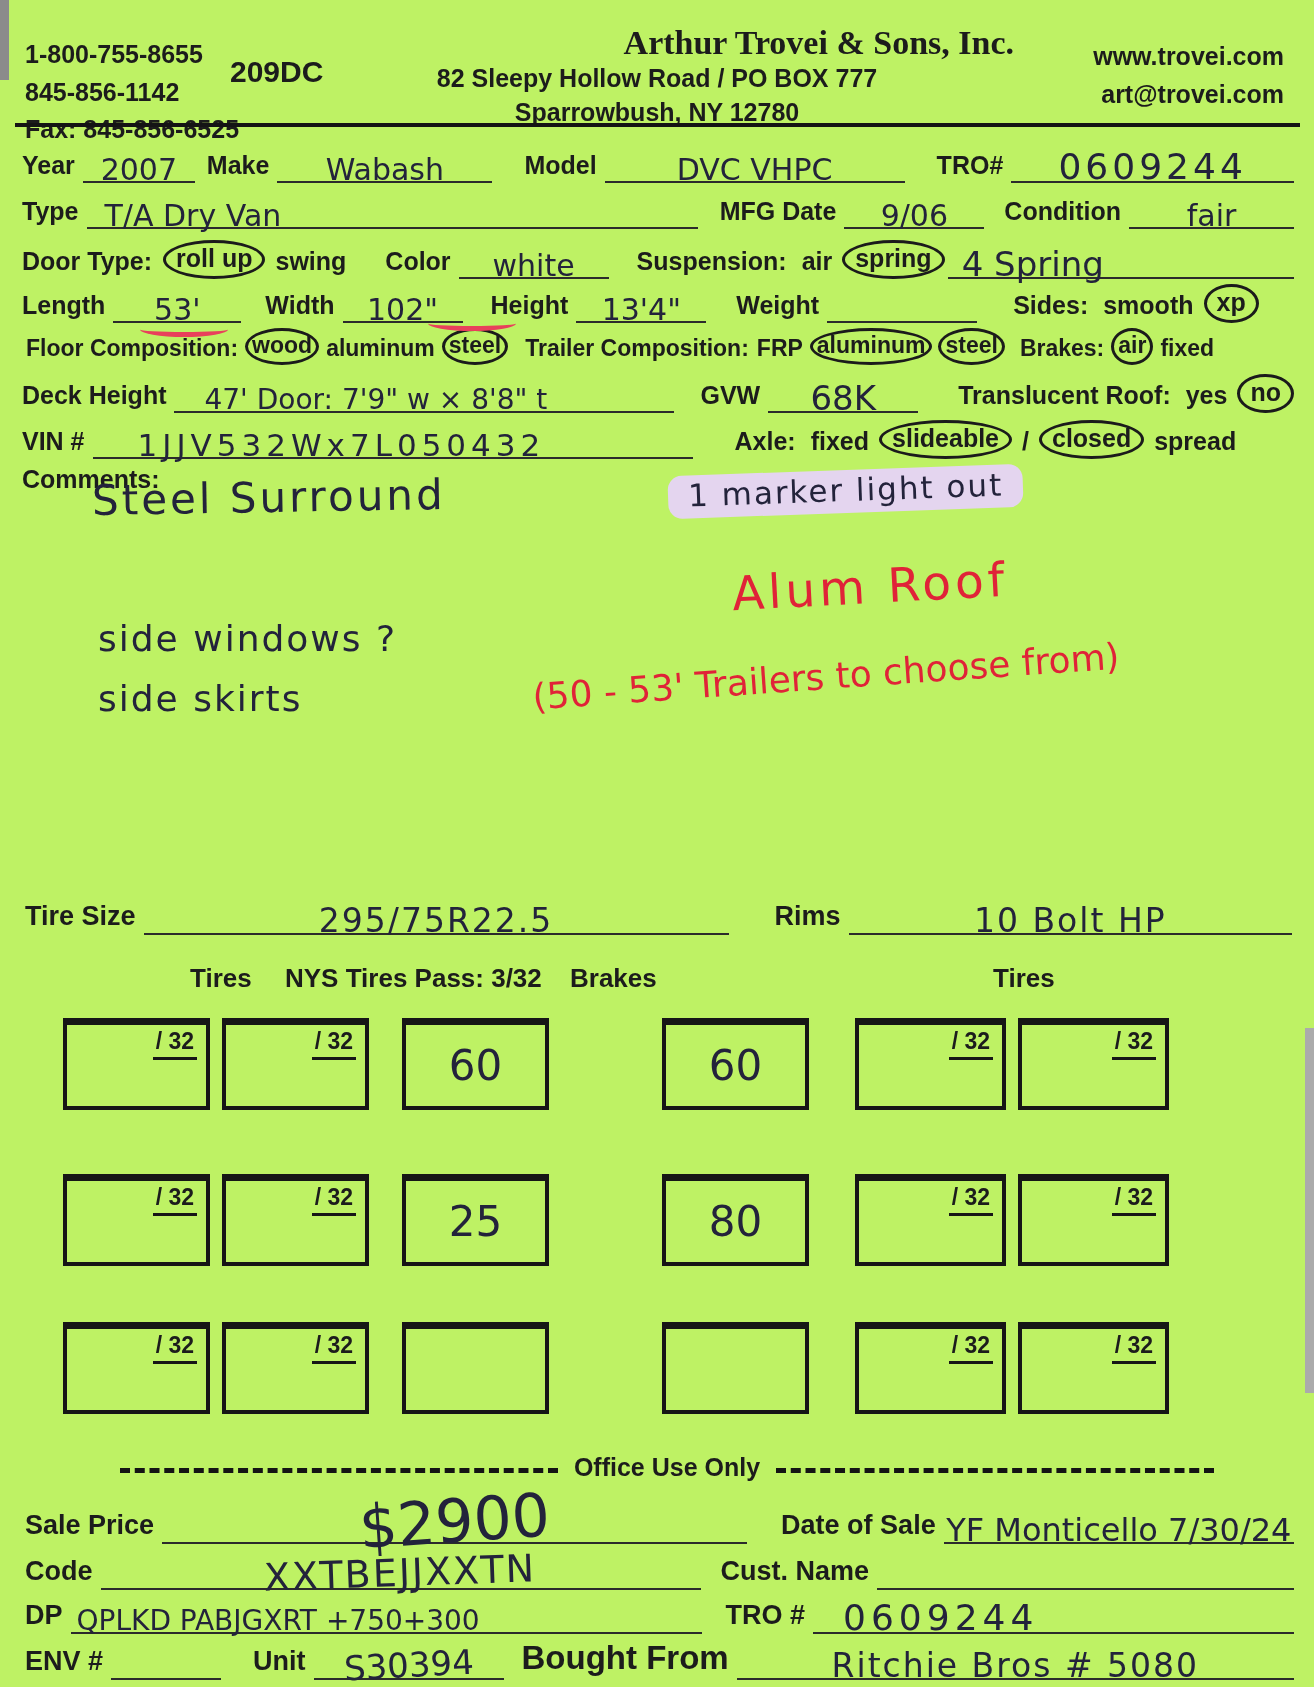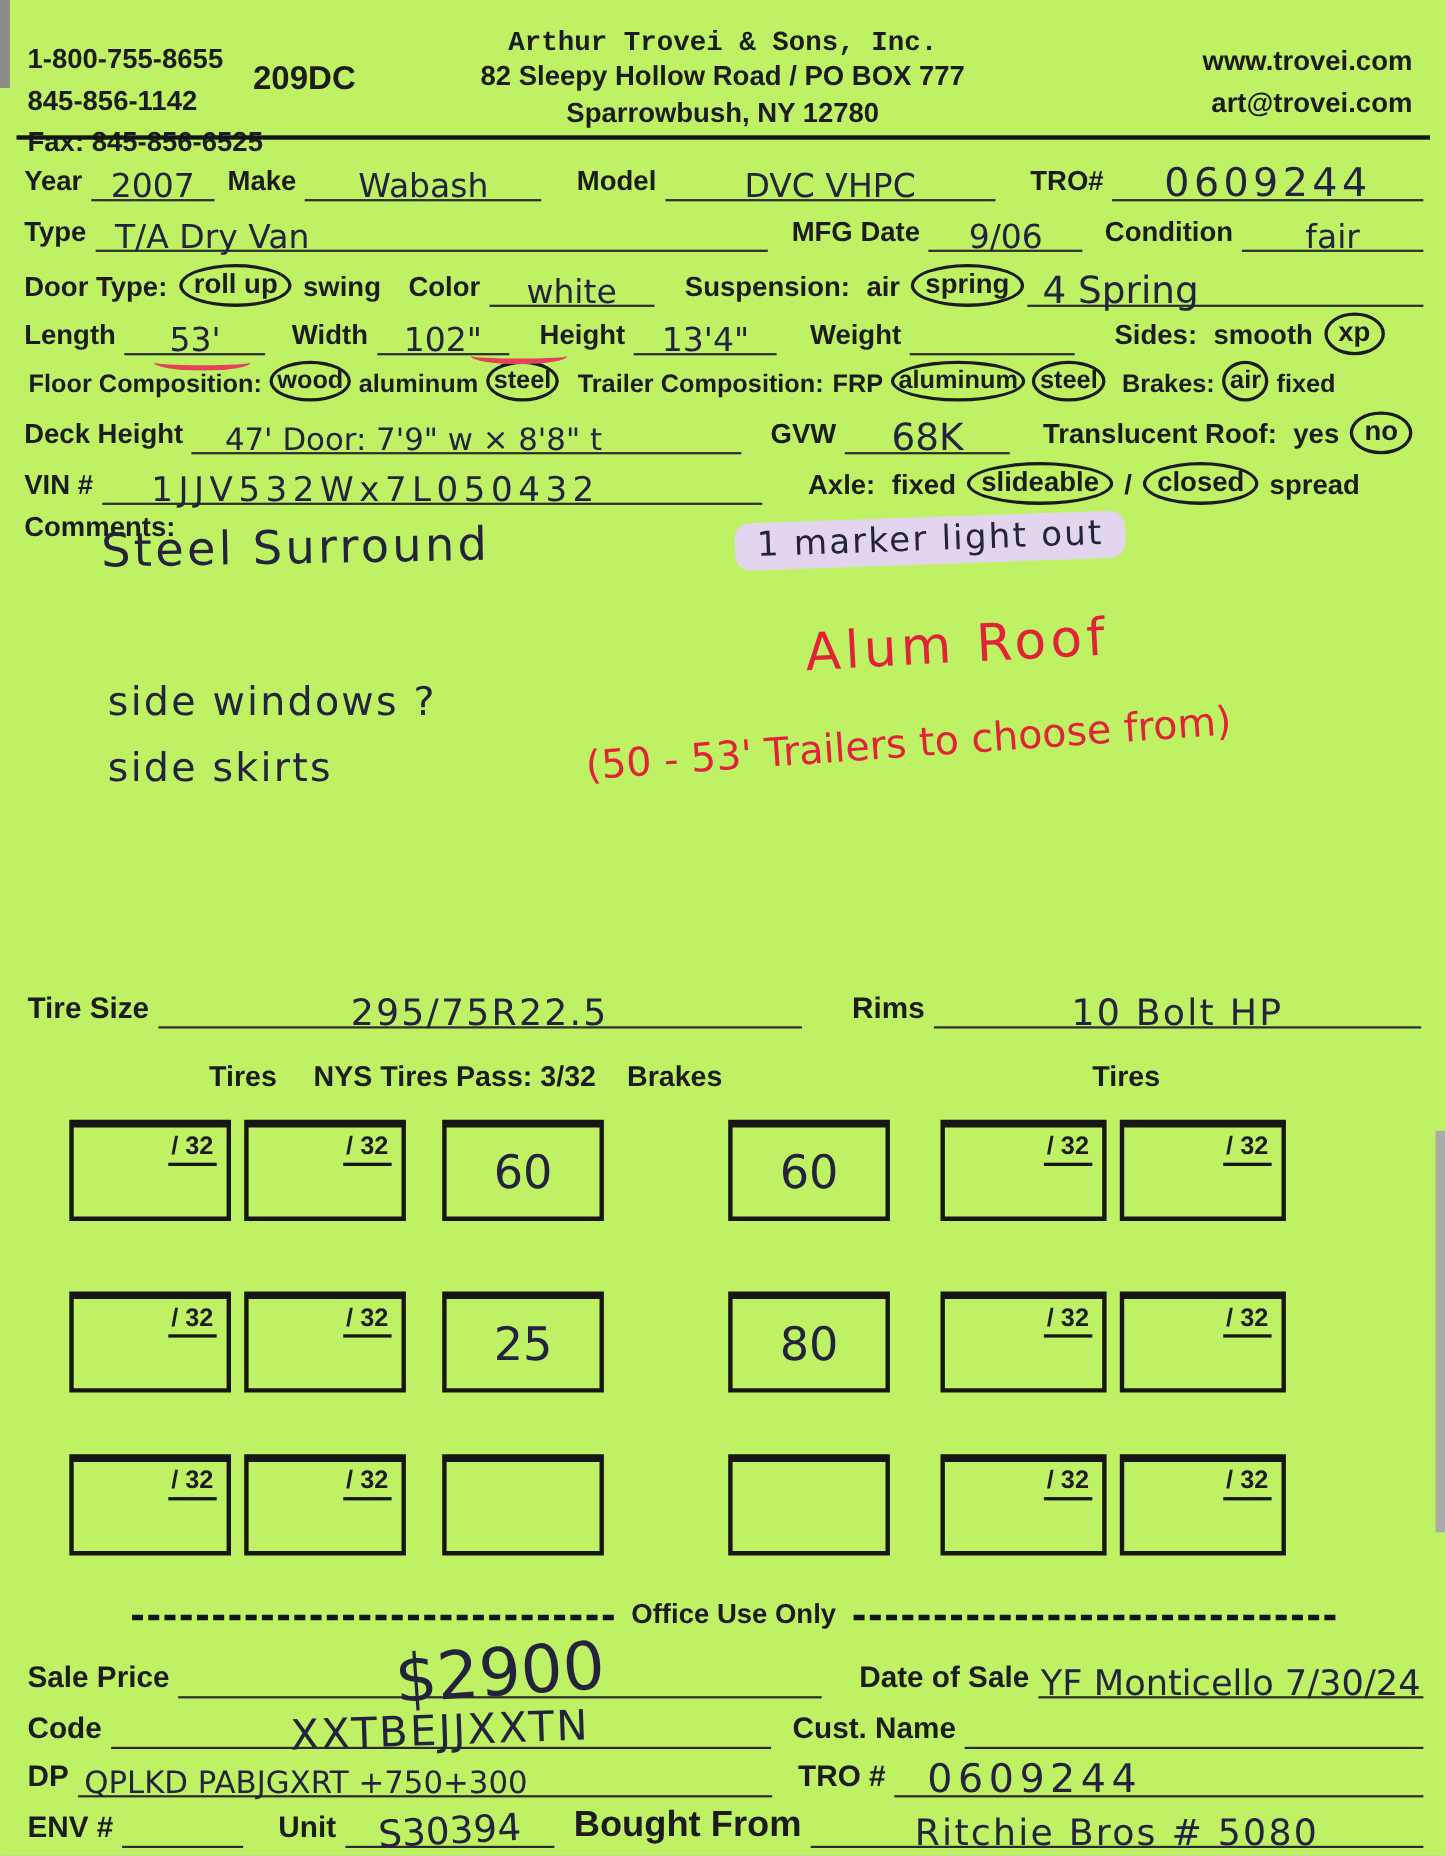--- a/index.html
+++ b/index.html
@@ -16,21 +16,21 @@
   .hw { font-family:"DejaVu Sans", sans-serif; color:#23233b; white-space:nowrap; line-height:.95; }
   
   .fv { border-bottom:2.5px solid #2b2b2b; display:flex; align-items:flex-end; justify-content:center; }
   .fv.left { justify-content:flex-start; }
   .fv .hw { margin-bottom:-3px; font-size:30px; }
   .frow { display:flex; align-items:flex-end; }
   
   .hdr-phones { position:absolute; left:25px; top:36px; font-size:25px; font-weight:600; line-height:1.5; }
   .hdr-code   { position:absolute; left:230px; top:55px; font-size:30px; font-weight:700; }
   .hdr-center { position:absolute; left:300px; right:300px; top:24px; text-align:center; }
-  .hdr-company { font-family:Liberation Mono, monospace; font-size:25px; font-weight:700; }
+  .hdr-company { font-family:Liberation Serif, serif; font-size:34px; font-weight:700;text-align:right; }
   .hdr-addr { font-size:25px; font-weight:700; line-height:1.35; }
   .hdr-right { position:absolute; right:30px; top:38px; text-align:right; font-size:25px; font-weight:600; line-height:1.5; }
   .hdr-rule { position:absolute; top:123px; left:15px; right:14px; height:4px; background:#141414; }
   #fields { position:absolute; top:133px; left:22px; width:1272px; }
   
   #comments-area { position:absolute; top:470px; left:0; right:0; height:430px; }
   .note { position:absolute; }
   .red { color:#e02338; }
   .hl { background:#e4d5ef; border-radius:14px; padding:6px 20px 8px 20px; }
   .redmark { position:absolute; height:10px; border-bottom:5px solid #e8405b; border-radius:50%; }
@@ -110,21 +110,21 @@
       <span class="lbl" style="margin-left:20px">Condition</span>
       <span class="fv" style="flex:0 0 165px">
           <span class="hw">fair</span>
         </span>
     </div>
 
     <div class="frow" style="height:50px">
       <span class="lbl">Door Type:</span>
       <span class="circ">roll up</span>
       <span class="opt">swing</span>
-      <span class="lbl" style="margin-left:18px">Color</span>
+      <span class="lbl" style="margin-left:32px">Color</span>
       <span class="fv" style="flex:0 0 150px">
           <span class="hw">white</span>
         </span>
       <span class="lbl" style="margin-left:28px">Suspension:</span>
       <span class="opt">air</span>
       <span class="circ">spring</span>
       <span class="fv left" style="flex:1;padding-left:14px">
           <span class="hw" style="font-size:34px">4 Spring</span>
         </span>
     </div>
@@ -167,21 +167,21 @@
 
     <div class="frow" style="height:48px">
       <span class="lbl">Deck Height</span>
       <span class="fv left" style="flex:0 0 470px;padding-left:30px">
           <span class="hw" style="font-size:28px">47'  Door: 7'9" w × 8'8" t</span>
         </span>
       <span class="lbl" style="margin-left:26px">GVW</span>
       <span class="fv" style="flex:0 0 150px">
           <span class="hw" style="font-size:34px">68K</span>
         </span>
-      <span class="lbl" style="margin-left:30px">Translucent Roof:</span>
+      <span class="lbl" style="margin-left:40px">Translucent Roof:</span>
       <span class="opt">yes</span>
       <span class="circ">no</span>
     </div>
 
     <div class="frow" style="height:46px">
       <span class="lbl">VIN #</span>
       <span class="fv left" style="flex:0 0 555px;padding-left:45px">
           <span class="hw" style="font-size:31px;letter-spacing:5px">1JJV532Wx7L050432</span>
         </span>
       <span class="lbl" style="margin-left:42px">Axle:</span>

